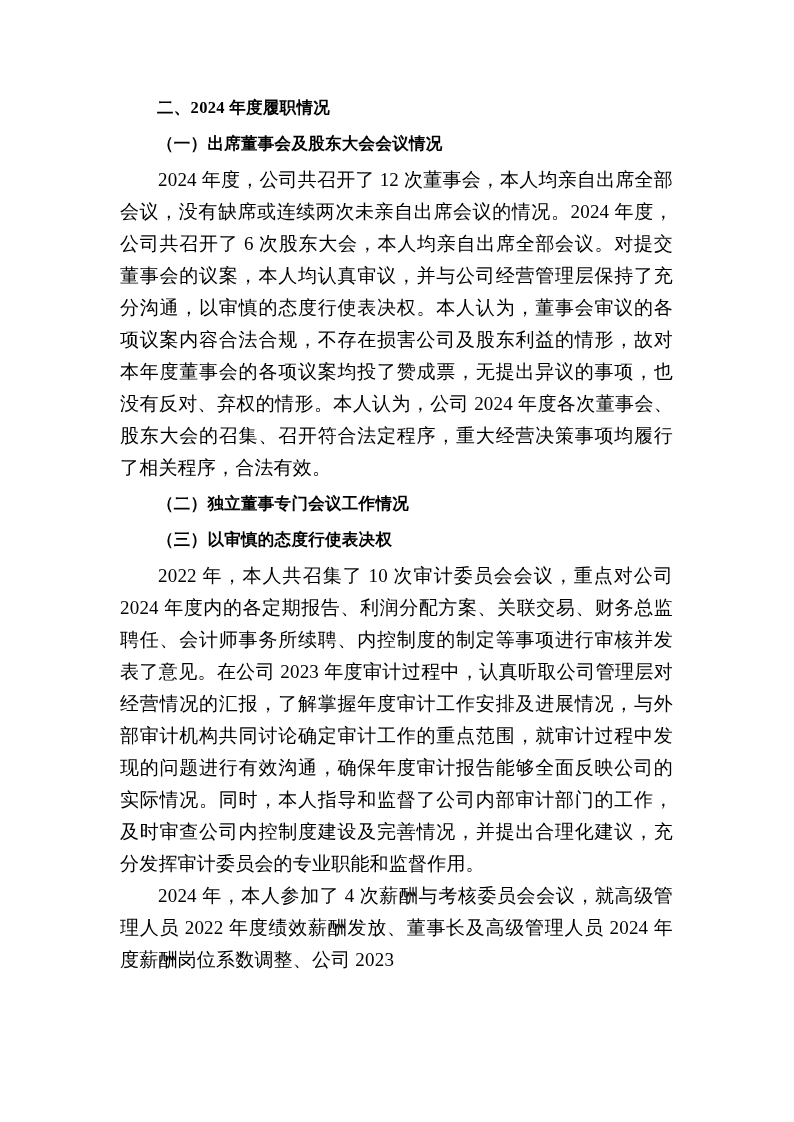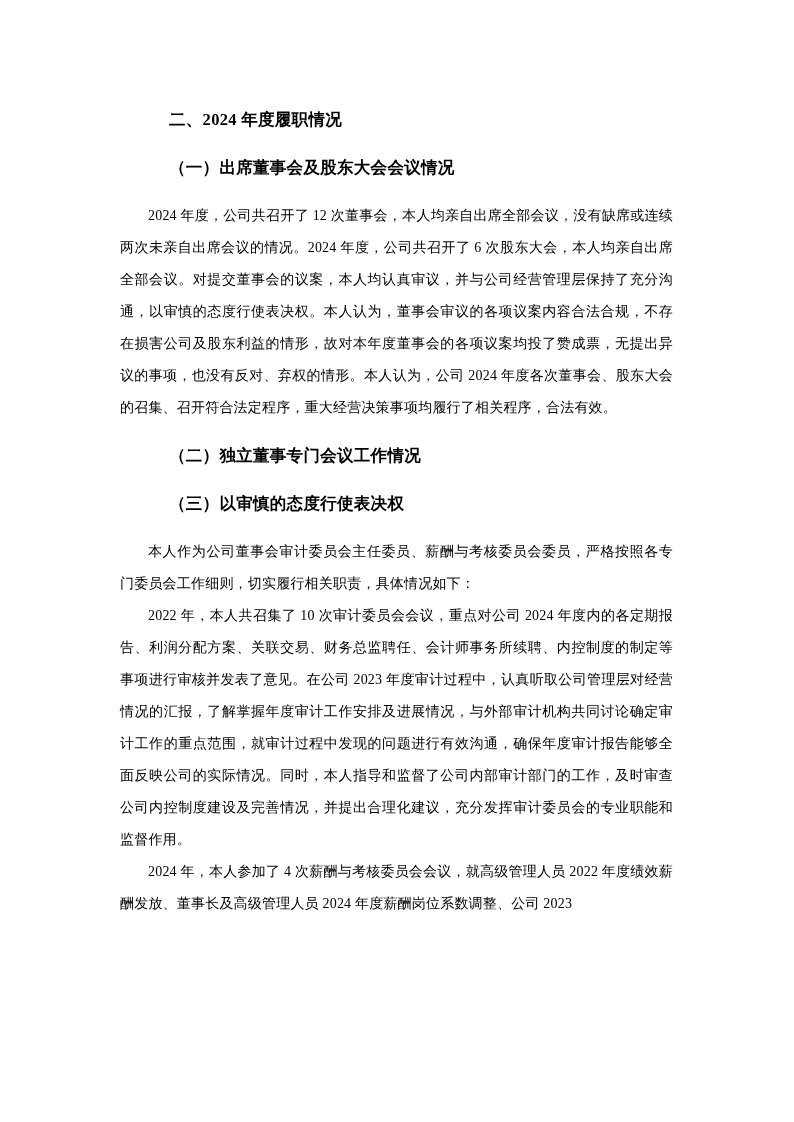--- a/index.html
+++ b/index.html
@@ -13,31 +13,31 @@
     height: 1122px;
     margin: 0 auto;
     background: #ffffff;
     box-sizing: border-box;
     padding: 88px 121px 0 120px;
     overflow: hidden;
     font-family: "Liberation Serif", "DejaVu Serif", serif;
     color: #000000;
   }
   .doc-heading {
-    margin: 16px;
+    margin: 4px;
     font-size: 16.5px;
     font-weight: bold;
     line-height: 32px;
     text-indent: 2em;
     text-align: justify;
     letter-spacing: 0.3px;
   }
   .doc-para {
     margin: 0;
-    font-size: 14px;
+    font-size: 19px;
     font-weight: normal;
     line-height: 32px;
     text-indent: 2em;
     text-align: justify;
     text-justify: inter-ideograph;
     letter-spacing: 0.2px;
   }
 </style>
 </head>
 <body>
@@ -48,19 +48,18 @@
 
   <h3 class="doc-heading">（一）出席董事会及股东大会会议情况</h3>
 
   <p class="doc-para">2024 年度，公司共召开了 12 次董事会，本人均亲自出席全部会议，没有缺席或连续两次未亲自出席会议的情况。2024 年度，公司共召开了 6 次股东大会，本人均亲自出席全部会议。对提交董事会的议案，本人均认真审议，并与公司经营管理层保持了充分沟通，以审慎的态度行使表决权。本人认为，董事会审议的各项议案内容合法合规，不存在损害公司及股东利益的情形，故对本年度董事会的各项议案均投了赞成票，无提出异议的事项，也没有反对、弃权的情形。本人认为，公司 2024 年度各次董事会、股东大会的召集、召开符合法定程序，重大经营决策事项均履行了相关程序，合法有效。</p>
 
   <h3 class="doc-heading">（二）独立董事专门会议工作情况</h3>
 
 
   <h3 class="doc-heading">（三）以审慎的态度行使表决权</h3>
 
-  <p class="doc-para">本人作为公司董事会审计委员会主任委员、薪酬与考核委员会委员，严格按照各专门委员会工作细则，切实履行相关职责，具体情况如下：</p>
 
   <p class="doc-para">2022 年，本人共召集了 10 次审计委员会会议，重点对公司 2024 年度内的各定期报告、利润分配方案、关联交易、财务总监聘任、会计师事务所续聘、内控制度的制定等事项进行审核并发表了意见。在公司 2023 年度审计过程中，认真听取公司管理层对经营情况的汇报，了解掌握年度审计工作安排及进展情况，与外部审计机构共同讨论确定审计工作的重点范围，就审计过程中发现的问题进行有效沟通，确保年度审计报告能够全面反映公司的实际情况。同时，本人指导和监督了公司内部审计部门的工作，及时审查公司内控制度建设及完善情况，并提出合理化建议，充分发挥审计委员会的专业职能和监督作用。</p>
 
   <p class="doc-para">2024 年，本人参加了 4 次薪酬与考核委员会会议，就高级管理人员 2022 年度绩效薪酬发放、董事长及高级管理人员 2024 年度薪酬岗位系数调整、公司 2023</p>
 
 </div>
 
 </body></html>

